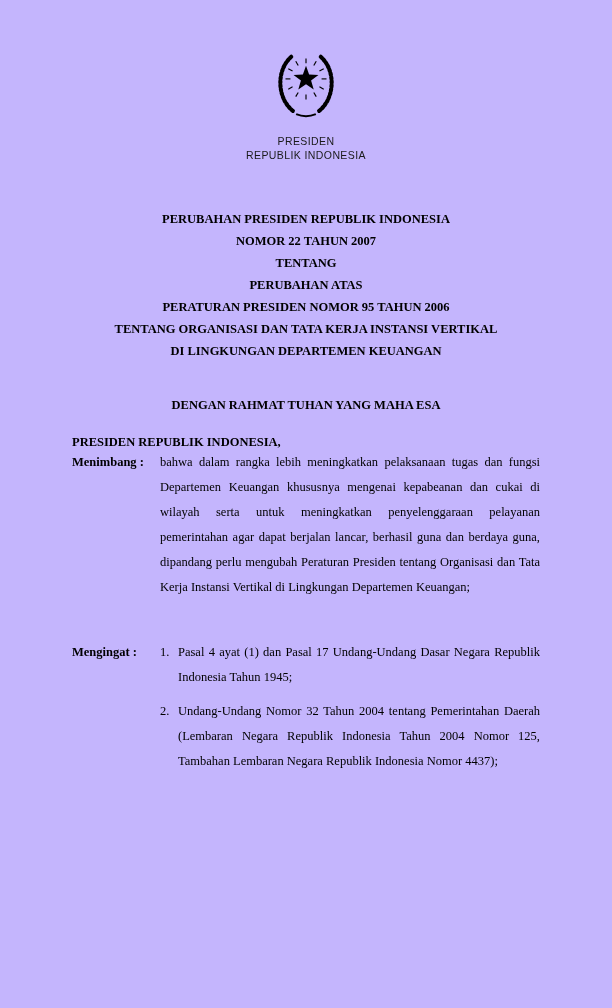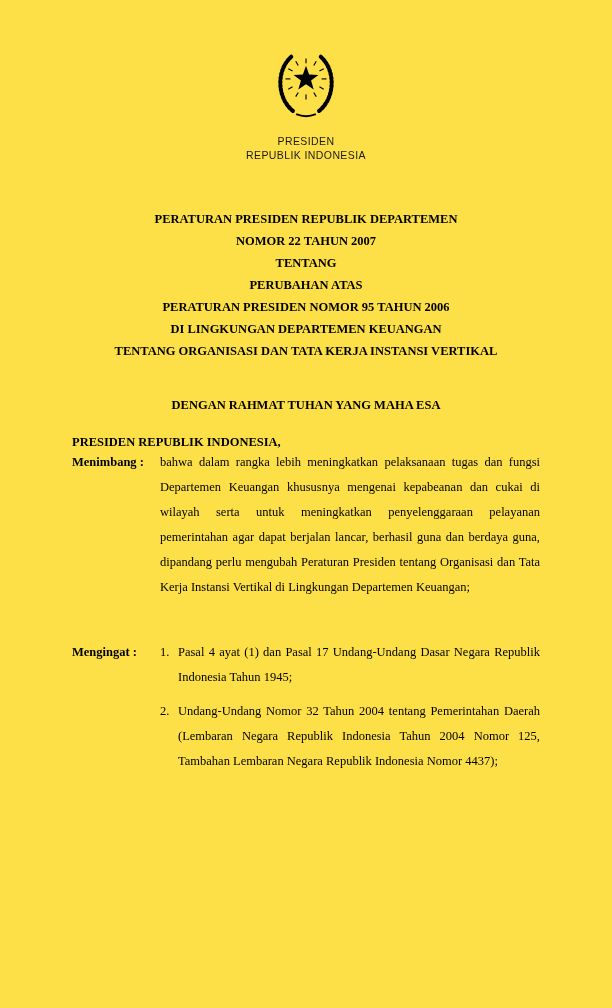--- a/index.html
+++ b/index.html
@@ -2,21 +2,21 @@
 <html><head>
 <meta charset="utf-8">
 <style>
   * { margin: 0; padding: 0; box-sizing: border-box; }
   html, body { background: #ffffff; }
   .page {
     position: relative;
     width: 612px;
     height: 1008px;
     margin: 0 auto;
-    background: #fde047;
+    background: #c4b5fd;
     color: #000000;
     font-family: "Liberation Serif", serif;
     overflow: hidden;
   }
   .content {
     position: absolute;
     left: 72px;
     right: 72px;
     top: 0;
   }
@@ -115,27 +115,27 @@
         </svg>
       </span>
     </div>
 
     <div class="letterhead">
       <div>PRESIDEN</div>
       <div>REPUBLIK INDONESIA</div>
     </div>
 
     <div class="title-block">
-      <div>PERATURAN PRESIDEN REPUBLIK DEPARTEMEN</div>
+      <div>PERUBAHAN PRESIDEN REPUBLIK INDONESIA</div>
       <div>NOMOR  22  TAHUN  2007</div>
       <div>TENTANG</div>
       <div>PERUBAHAN ATAS</div>
       <div>PERATURAN PRESIDEN NOMOR 95 TAHUN 2006</div>
+      <div>TENTANG ORGANISASI  DAN TATA KERJA INSTANSI VERTIKAL</div>
       <div>DI LINGKUNGAN DEPARTEMEN KEUANGAN</div>
-      <div>TENTANG ORGANISASI  DAN TATA KERJA INSTANSI VERTIKAL</div>
     </div>
 
     <div class="invocation">DENGAN RAHMAT TUHAN YANG MAHA ESA</div>
 
     <div class="authority">PRESIDEN REPUBLIK INDONESIA,</div>
 
     <div class="clause clause-considering">
       <div class="clause-label">Menimbang :</div>
       <div class="clause-body">bahwa dalam rangka lebih meningkatkan pelaksanaan tugas dan fungsi Departemen Keuangan khususnya mengenai kepabeanan dan cukai di wilayah serta untuk meningkatkan penyelenggaraan pelayanan pemerintahan agar dapat berjalan lancar, berhasil guna dan berdaya guna, dipandang perlu mengubah Peraturan Presiden tentang Organisasi dan Tata Kerja Instansi Vertikal di Lingkungan Departemen Keuangan;</div>
     </div>

